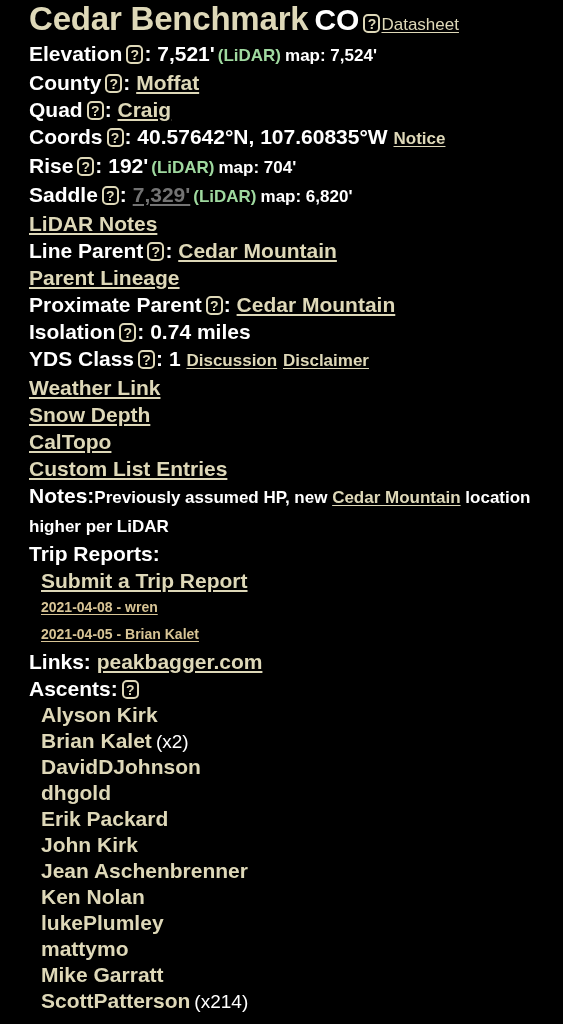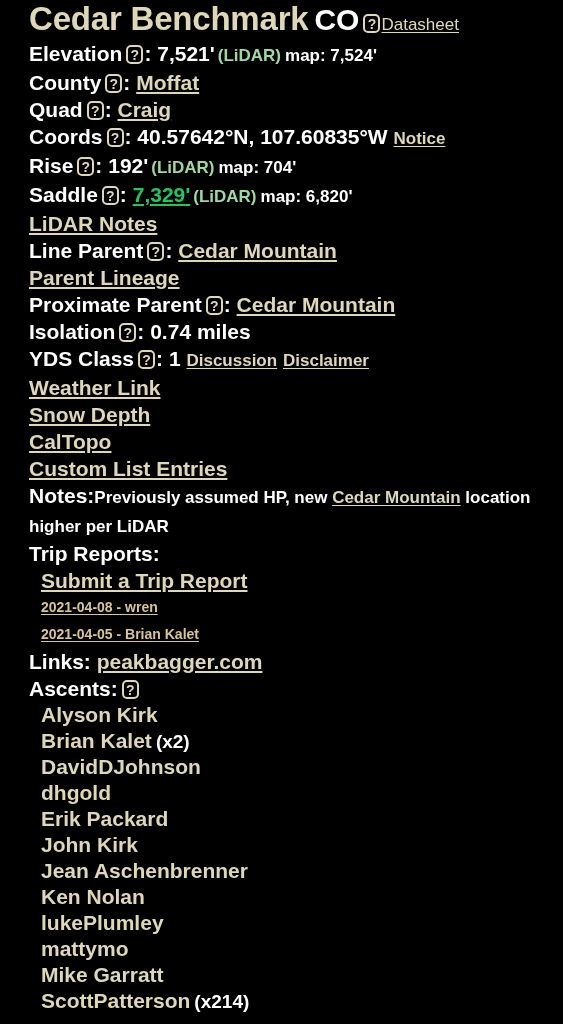--- a/index.html
+++ b/index.html
@@ -62,21 +62,21 @@
   .val   { color: #ffffff; }
 
   
   .link {
     color: #ded8b8;
     text-decoration: underline;
     text-underline-offset: 2px;
     cursor: pointer;
   }
   .link-white {
-    color: #22c55e;
+    color: #737373;
     text-decoration: underline;
     text-underline-offset: 2px;
     cursor: pointer;
   }
   .link-sm {
     font-size: 17px;
     color: #ded8b8;
     text-decoration: underline;
     text-underline-offset: 2px;
     cursor: pointer;
@@ -102,21 +102,21 @@
   }
   .map-note {
     color: #ffffff;
     font-size: 17px;
     font-weight: bold;
     margin-left: 4px;
   }
   .count {
     color: #ffffff;
     font-size: 19px;
-    font-weight: bold;
+    font-weight: normal;
     margin-left: 4px;
   }
 
   
   .help {
     display: inline-block;
     width: 17px;
     height: 19px;
     border: 2px solid #ded8b8;
     border-radius: 5px;

